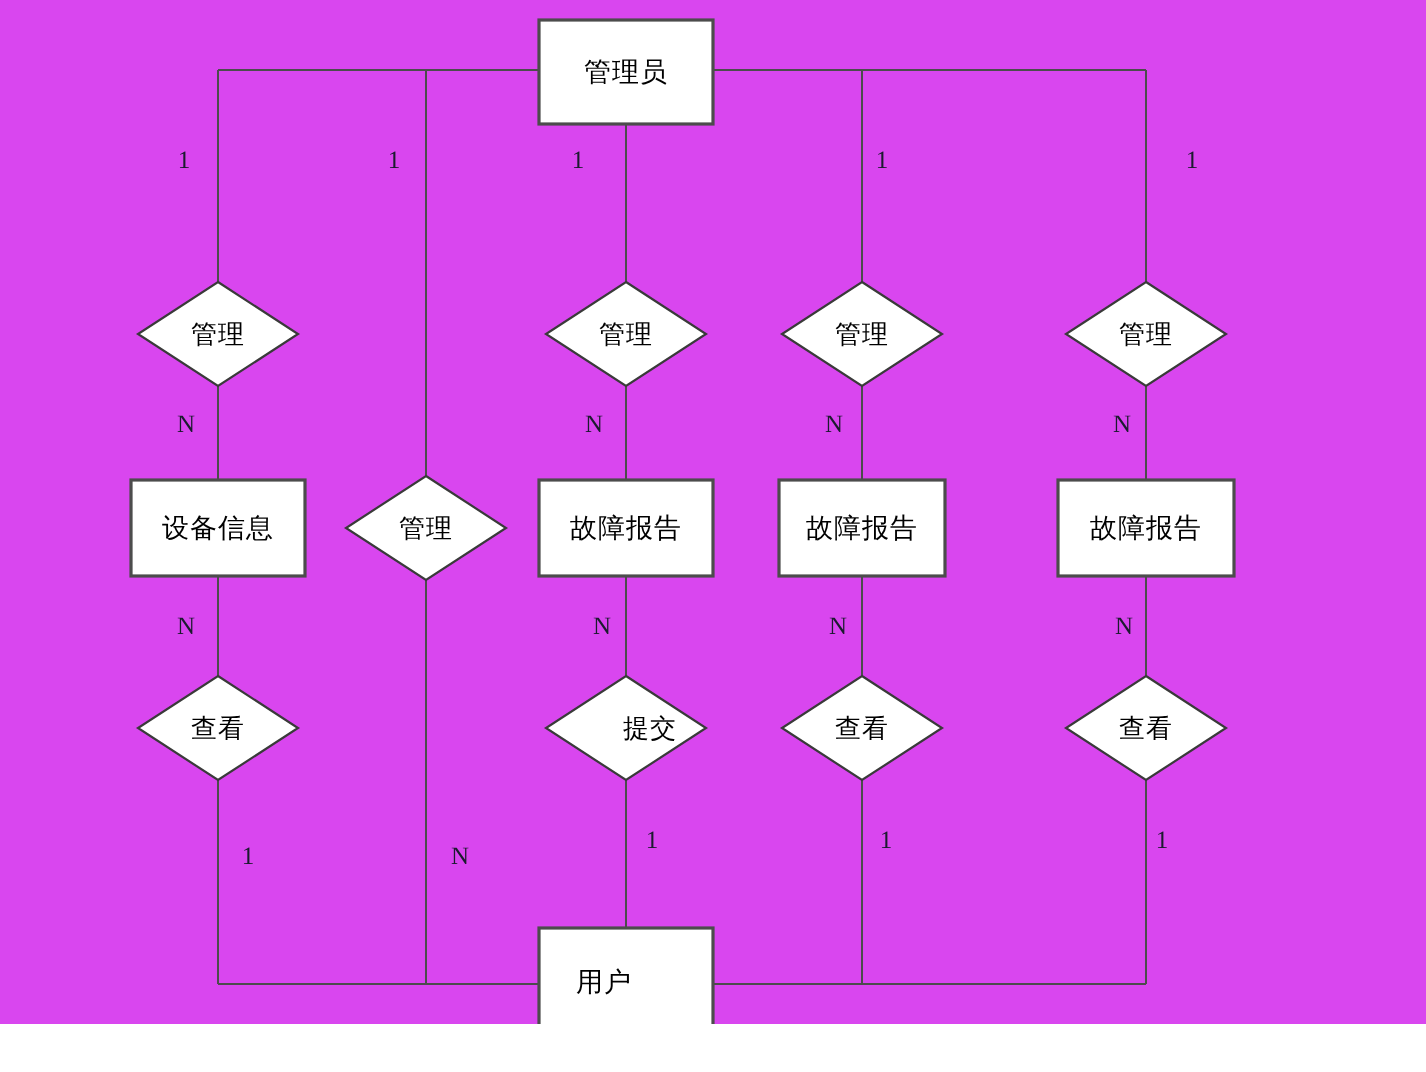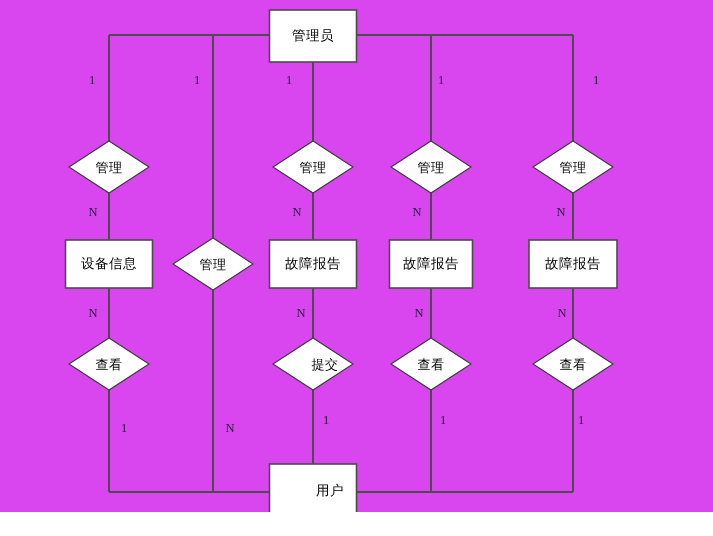--- a/index.html
+++ b/index.html
@@ -109,21 +109,21 @@
         <polygon points="431,338 471,364 431,390 391,364" class="er-rel-poly"></polygon>
         <polygon points="573,338 613,364 573,390 533,364" class="er-rel-poly"></polygon>
       </g>
   </svg>
   <div id="label-layer">
       <div class="node-label entity-label" style="left: 313px; top: 36px;">管理员</div>
       <div class="node-label entity-label" style="left: 109px; top: 264px;">设备信息</div>
       <div class="node-label entity-label" style="left: 313px; top: 264px;">故障报告</div>
       <div class="node-label entity-label" style="left: 431px; top: 264px;">故障报告</div>
       <div class="node-label entity-label" style="left: 573px; top: 264px;">故障报告</div>
-      <div class="node-label entity-label" style="left: 330px; top: 491px;">用户</div>
+      <div class="node-label entity-label" style="left: 302px; top: 491px;">用户</div>
       <div class="node-label" style="left: 109px; top: 167px;">管理</div>
       <div class="node-label" style="left: 313px; top: 167px;">管理</div>
       <div class="node-label" style="left: 431px; top: 167px;">管理</div>
       <div class="node-label" style="left: 573px; top: 167px;">管理</div>
       <div class="node-label" style="left: 213px; top: 264px;">管理</div>
       <div class="node-label" style="left: 109px; top: 364px;">查看</div>
       <div class="node-label" style="left: 313px; top: 364px; margin-left: 12px;">提交</div>
       <div class="node-label" style="left: 431px; top: 364px;">查看</div>
       <div class="node-label" style="left: 573px; top: 364px;">查看</div>
       <div class="card-label" style="left: 92px; top: 80px;">1</div>

